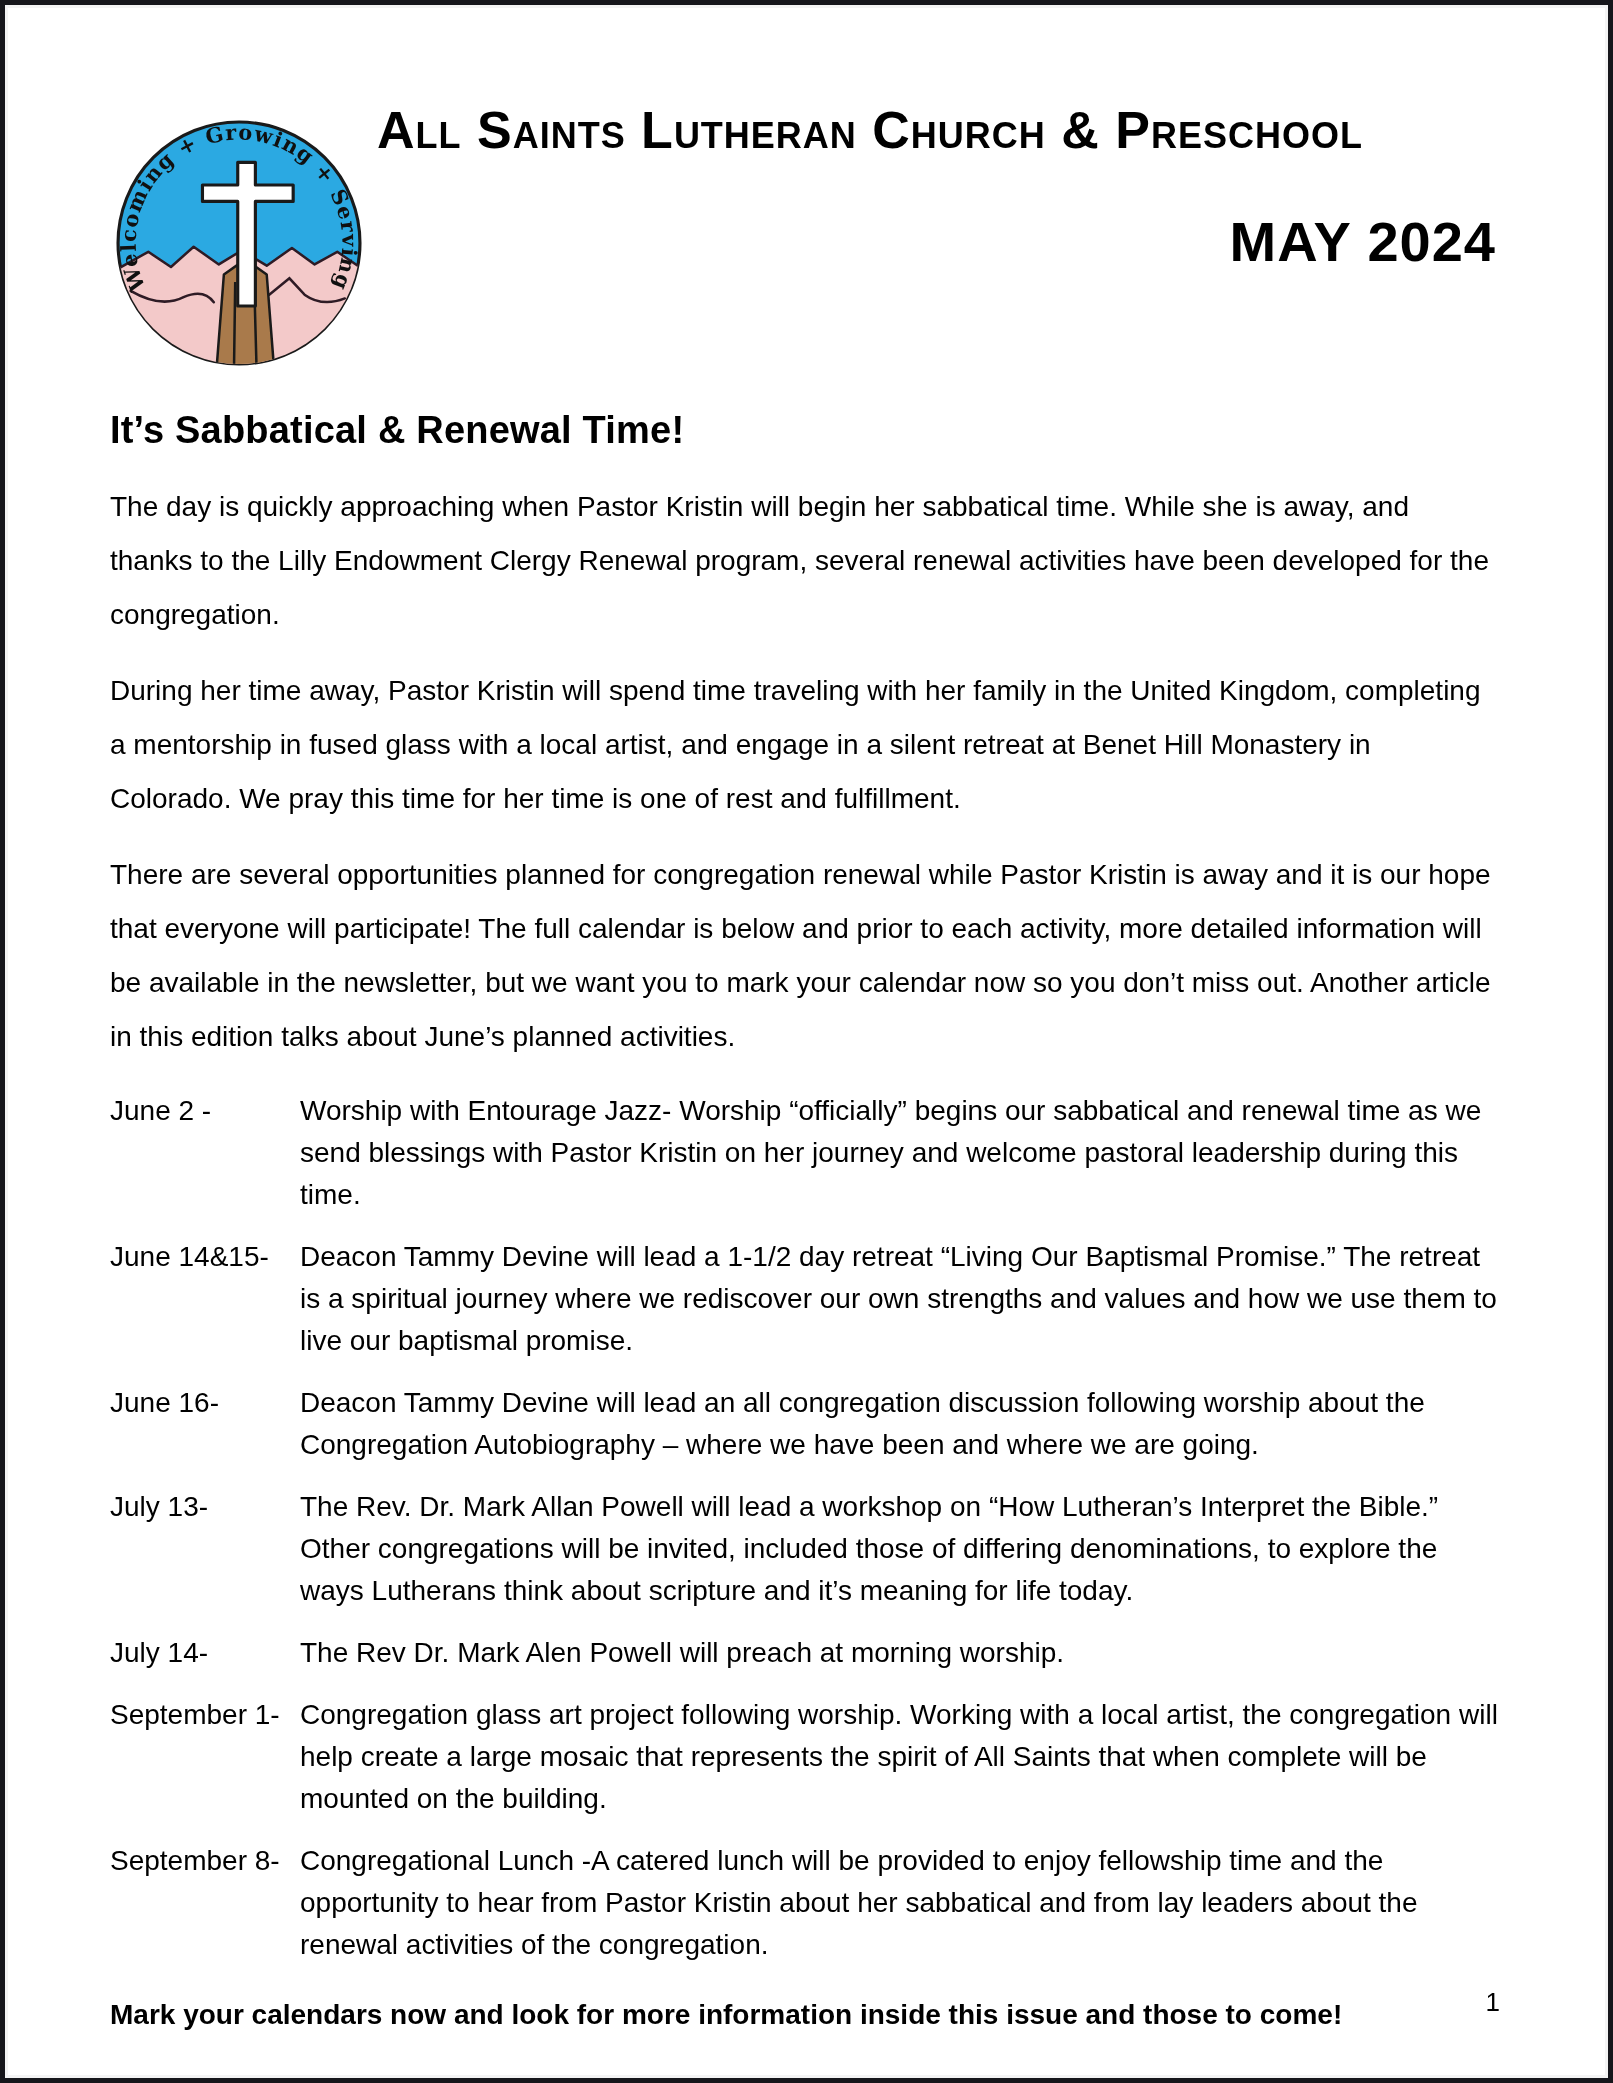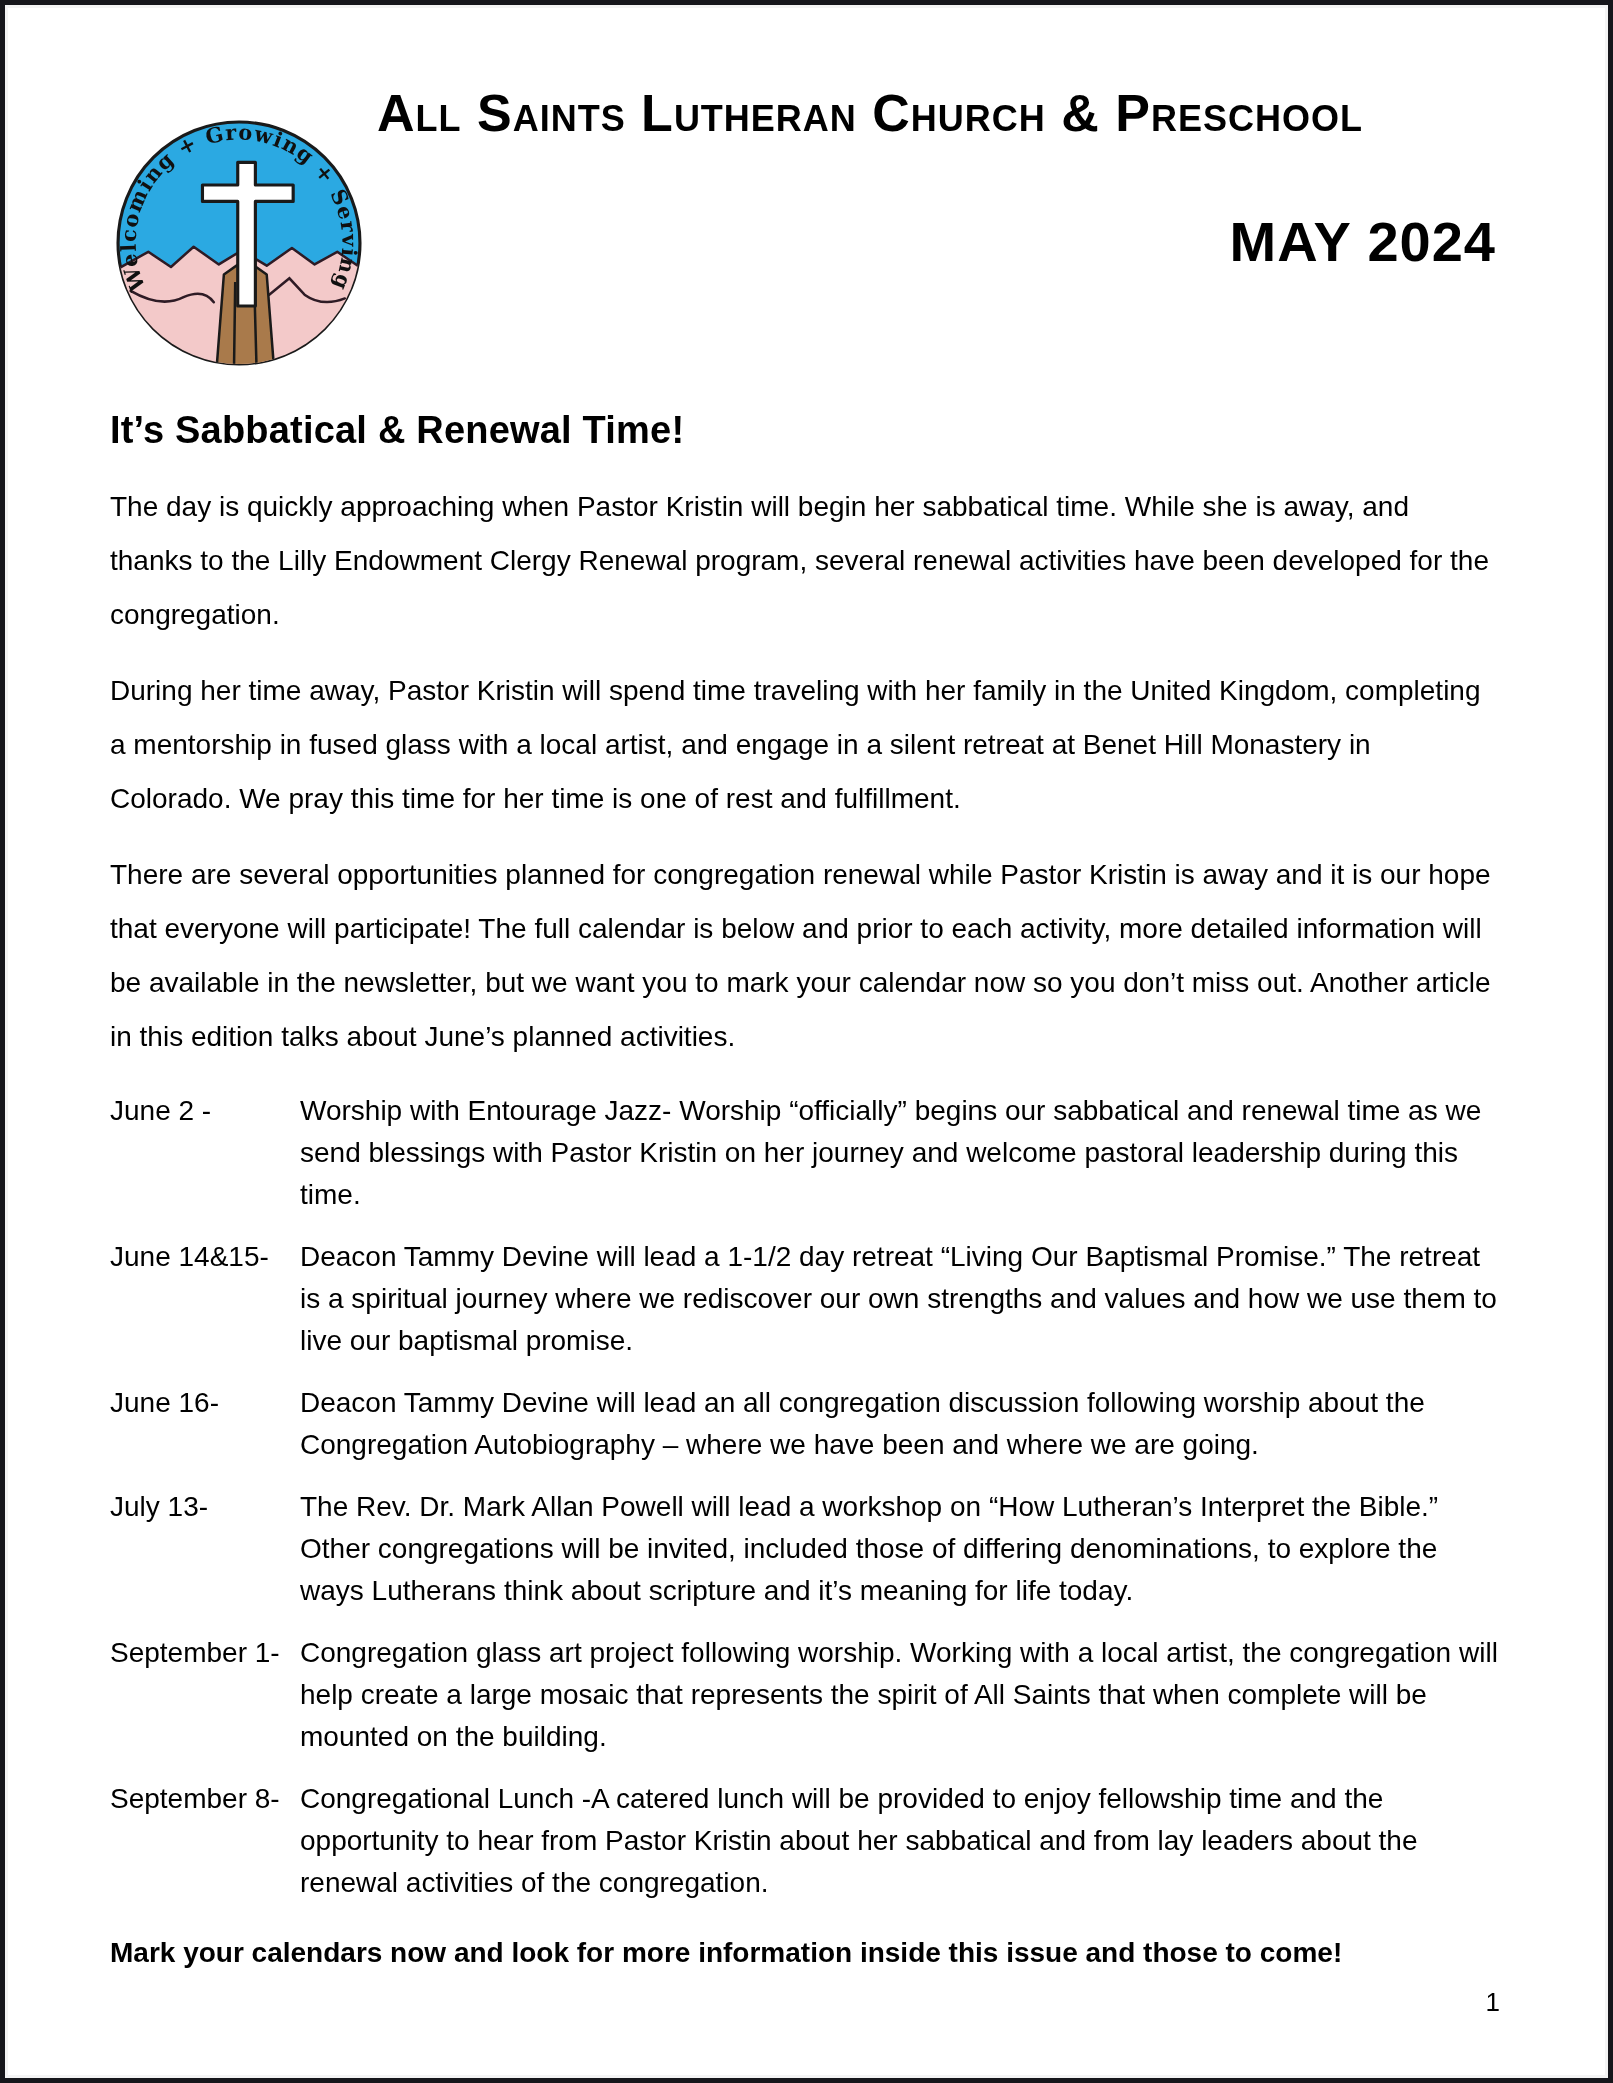--- a/index.html
+++ b/index.html
@@ -14,21 +14,21 @@
     position: absolute; left: 0; top: 0;
     width: 1613px; height: 2083px;
     background: #fff;
     border: 5px solid #16161b;
     box-shadow: inset 0 0 0 3px #f4f4f4;
     overflow: hidden;
   }
   .masthead { position: relative; height: 380px; }
   .logo { position: absolute; left: 108px; top: 112px; width: 252px; height: 252px; }
   .church-name {
-    position: absolute; left: 372px; top: 78px;
+    position: absolute; left: 372px; top: 95px;
     font-size: 52px; font-weight: 700;
     font-variant: small-caps; letter-spacing: 1px;
     white-space: nowrap;
   }
   .issue-date {
     position: absolute; right: 112px; top: 204px;
     font-size: 56px; font-weight: 700; letter-spacing: 1px;
   }
   .content { padding: 0 110px 0 105px; }
   .headline { font-size: 38px; font-weight: 700; margin: 24px 0 28px; letter-spacing: 0.2px; }
@@ -85,20 +85,21 @@
 
     <p class="body-para">The day is quickly approaching when Pastor Kristin will begin her sabbatical time. While she is away, and thanks to the Lilly Endowment Clergy Renewal program, several renewal activities have been developed for the congregation.</p>
     <p class="body-para">During her time away, Pastor Kristin will spend time traveling with her family in the United Kingdom, completing a mentorship in fused glass with a local artist, and engage in a silent retreat at Benet Hill Monastery in Colorado. We pray this time for her time is one of rest and fulfillment.</p>
     <p class="body-para">There are several opportunities planned for congregation renewal while Pastor Kristin is away and it is our hope that everyone will participate! The full calendar is below and prior to each activity, more detailed information will be available in the newsletter, but we want you to mark your calendar now so you don’t miss out. Another article in this edition talks about June’s planned activities.</p>
 
     <div class="schedule">
       <div class="schedule-item"><span class="date">June 2 -</span><span class="desc">Worship with Entourage Jazz- Worship “officially” begins our sabbatical and renewal time as we send blessings with Pastor Kristin on her journey and welcome pastoral leadership during this time.</span></div>
       <div class="schedule-item"><span class="date">June 14&amp;15-</span><span class="desc">Deacon Tammy Devine will lead a 1-1/2 day retreat “Living Our Baptismal Promise.” The retreat is a spiritual journey where we rediscover our own strengths and values and how we use them to live our baptismal promise.</span></div>
       <div class="schedule-item"><span class="date">June 16-</span><span class="desc">Deacon Tammy Devine will lead an all congregation discussion following worship about the Congregation Autobiography – where we have been and where we are going.</span></div>
       <div class="schedule-item"><span class="date">July 13-</span><span class="desc">The Rev. Dr. Mark Allan Powell will lead a workshop on “How Lutheran’s Interpret the Bible.” Other congregations will be invited, included those of differing denominations, to explore the ways Lutherans think about scripture and it’s meaning for life today.</span></div>
+      <div class="schedule-item"><span class="date">July 14-</span><span class="desc">The Rev Dr. Mark Alen Powell will preach at morning worship.</span></div>
       <div class="schedule-item"><span class="date">September 1-</span><span class="desc">Congregation glass art project following worship. Working with a local artist, the congregation will help create a large mosaic that represents the spirit of All Saints that when complete will be mounted on the building.</span></div>
       <div class="schedule-item"><span class="date">September 8-</span><span class="desc">Congregational Lunch -A catered lunch will be provided to enjoy fellowship time and the opportunity to hear from Pastor Kristin about her sabbatical and from lay leaders about the renewal activities of the congregation.</span></div>
     </div>
 
     <p class="closing">Mark your calendars now and look for more information inside this issue and those to come!</p>
   </main>
 
   <div class="page-number">1</div>
 </div>
 

